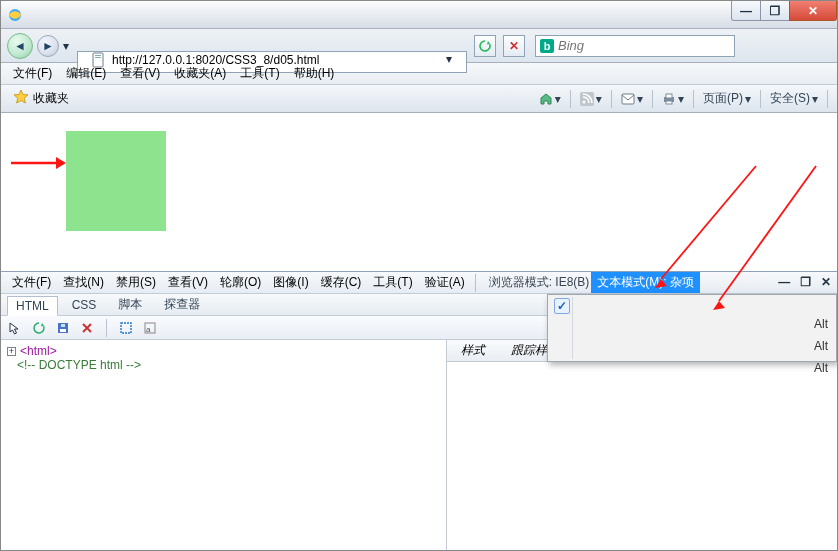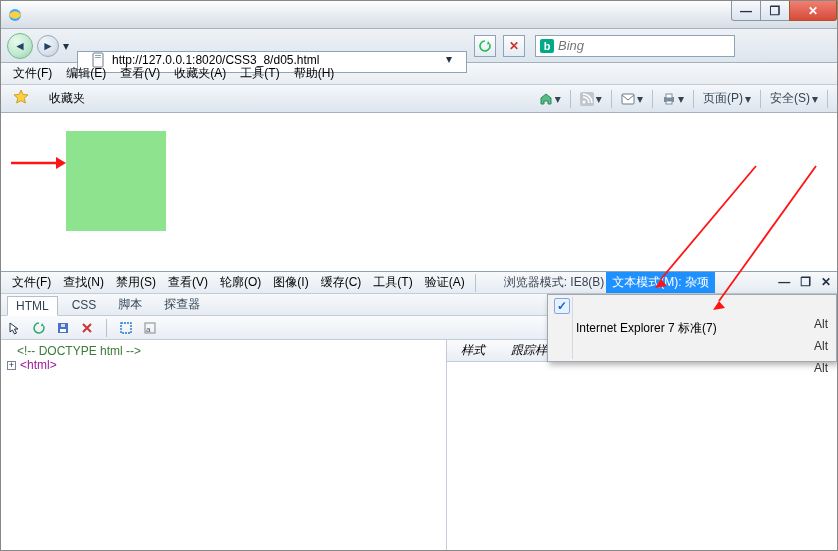--- a/index.html
+++ b/index.html
@@ -30,36 +30,36 @@
   .search-box { flex:0 0 200px; height:22px; border:1px solid #8fa2b6; background:#fff; display:flex; align-items:center; padding:0 4px; margin-left:6px;}
   .search-box em { font-style:italic; color:#777; font-size:13px; margin-left:4px;}
   .bing-b { background:#0a8; color:#fff; font-weight:bold; width:14px; height:14px; border-radius:2px; text-align:center; line-height:14px; font-size:11px;}
 
   
   .menubar { height:22px; background:linear-gradient(#f6f8fa,#e8edf2); border-bottom:1px solid #c3ccd6; display:flex; align-items:center; padding:0 6px; gap:2px; }
   .menubar span { padding:2px 6px; }
 
   
   .favbar { height:28px; background:linear-gradient(#f4f7fa,#dde5ee); border-bottom:1px solid #a6b0bc; display:flex; align-items:center; padding:0 6px; }
-  .favbtn { display:flex; align-items:center; gap:20px; padding:2px 6px; }
+  .favbtn { display:flex; align-items:center; gap:4px; padding:2px 6px; }
   .tab { margin-left:10px; height:24px; border:1px solid #9fb0c2; border-bottom:none; background:linear-gradient(#fbfdff,#e8eef6); display:flex; align-items:center; padding:0 10px; gap:5px; border-radius:3px 3px 0 0;}
   .cmdbar { margin-left:auto; display:flex; align-items:center; gap:2px;}
   .cmdbar .ci { padding:2px 4px; display:flex; align-items:center; gap:2px; color:#345;}
   .sep { width:1px; height:18px; background:#b7c2cf; margin:0 3px;}
 
   
   .page-area { height:158px; background:#fff; position:relative; }
   .red-arrow { position:absolute; left:10px; top:42px; }
   .green-box { position:absolute; left:65px; top:18px; width:100px; height:100px; background:#8ee38e; }
 
   
   .dev { border-top:1px solid #8fa2b6; }
   .dev-menu { height:22px; background:linear-gradient(#f7f9fb,#e6ecf3); border-bottom:1px solid #c3ccd6; display:flex; align-items:center; padding:0 6px; gap:2px; position:relative;}
   .dev-menu span.m { padding:2px 5px; }
-  .mode { margin-left:23px; color:#3a4452;}
+  .mode { margin-left:8px; color:#3a4452;}
   .textmode { background:#1e90ff; color:#fff; padding:2px 6px; }
   .dev-winbtns { position:absolute; right:6px; top:3px; display:flex; gap:10px; color:#234; font-weight:bold;}
   
   .dev-tabs { height:22px; background:linear-gradient(#f7f9fb,#e6ecf3); border-bottom:1px solid #c3ccd6; display:flex; align-items:center; padding:0 6px; gap:6px;}
   .dev-tabs span { padding:2px 8px; color:#345;}
   .dev-tabs span.active { border:1px solid #b3c0cf; background:#fff; border-bottom-color:#fff; position:relative; top:1px;}
   
   .dev-tool { height:24px; background:linear-gradient(#fafbfd,#e9eef5); border-bottom:1px solid #c3ccd6; display:flex; align-items:center; padding:0 6px; gap:8px;}
   .ico { width:16px; height:16px; display:flex; align-items:center; justify-content:center; }
   
@@ -279,38 +279,37 @@
     <span class="ico">
         <svg width="14" height="14" viewBox="0 0 14 14">
           <rect x="2" y="2" width="10" height="10" fill="none" stroke="#888"></rect>
           <text x="3" y="11" font-size="8" fill="#555">a</text>
         </svg>
       </span>
   </div>
 
   <div class="dev-body">
     <div class="tree">
+      <div class="row"><span class="box-plus">+</span><span class="tag">&lt;</span><span class="tag">html</span><span class="tag">&gt;</span></div>
       <div class="row">   <span class="cmnt">&lt;!-- DOCTYPE html --&gt;</span></div>
-      <div class="row"><span class="box-plus">+</span><span class="tag">&lt;</span><span class="tag">html</span><span class="tag">&gt;</span></div>
     </div>
     <div class="right-pane">
       <div class="right-tabs">
         <span>样式</span>
         <span>跟踪样式</span>
       </div>
     </div>
 
     <div class="dropdown" style="top:-46px;">
       <div class="vstrip"></div>
       <div class="item">
         <span class="ck">✓</span>
         <span class="kb">Alt</span>
       </div>
       <div class="item">
-        <span>Internet Explorer 7 标准(7)</span>
         <span class="kb">Alt</span>
       </div>
       <div class="item">
         <span class="kb">Alt</span>
       </div>
     </div>
   </div>
 </div>
 
 <svg class="anno" style="left:640px; top:160px;" width="120" height="135">

